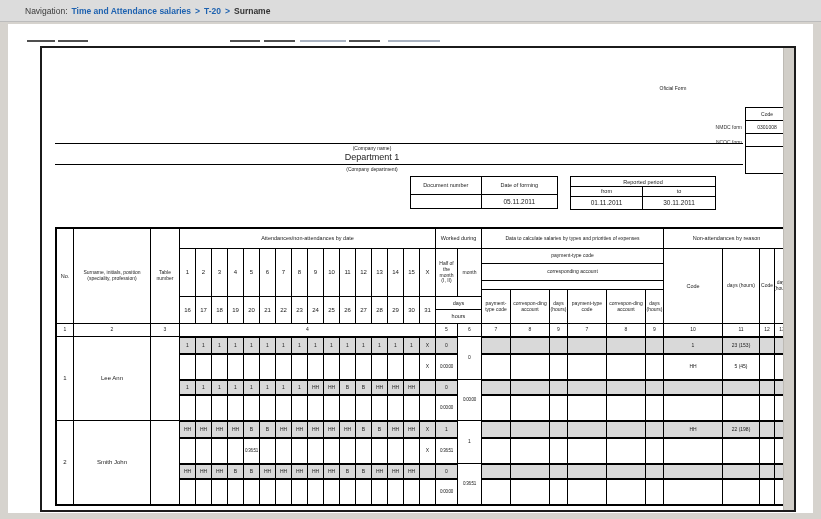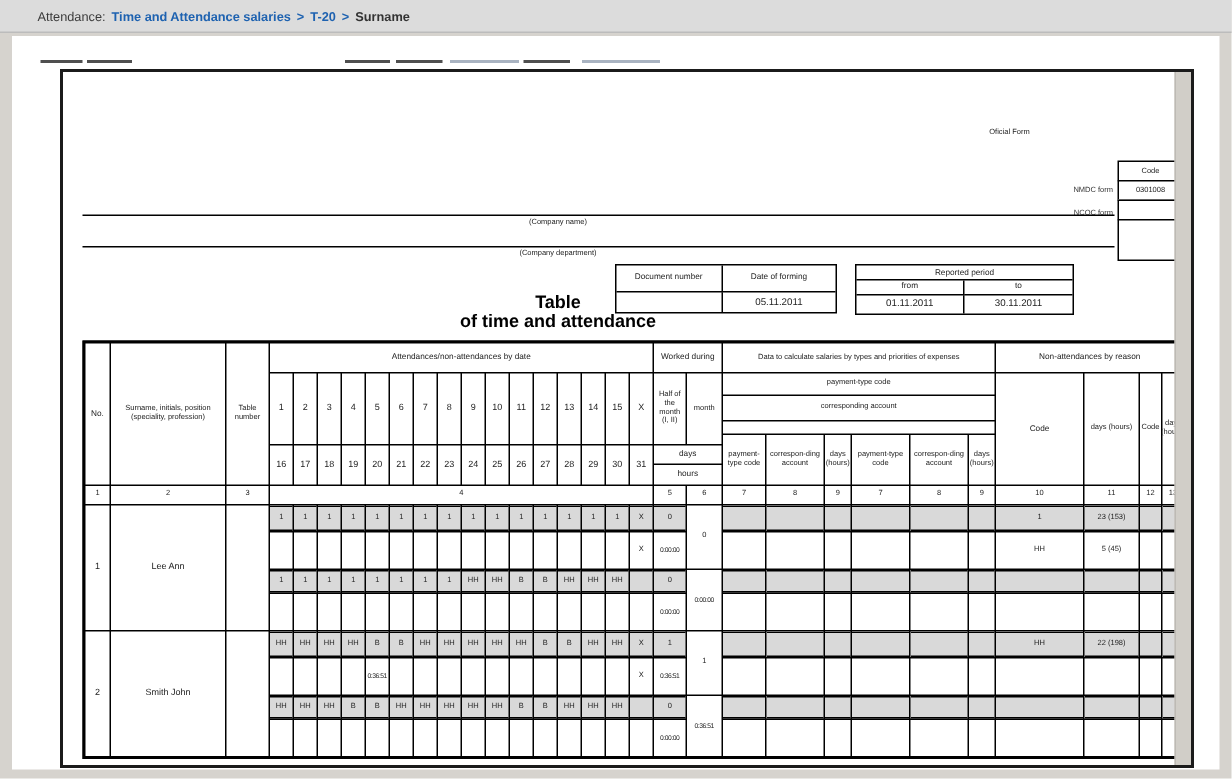--- a/index.html
+++ b/index.html
@@ -89,21 +89,21 @@
   .cell.sh { background:#d9d9d9; box-shadow: inset 0 1px 0 #000, inset 0 -1px 0 #000; }
   .cell.f5 { font-size:5px; }
   .cell.f6 { font-size:6px; }
   .cell.tiny { font-size:4.5px; letter-spacing:-0.3px; padding:0; }
   .cell.name { font-size:6px; }
 </style>
 </head>
 <body>
 
 <div class="navbar">
-  <span class="navlabel">Attendance:</span>
+  <span class="navlabel">Navigation:</span>
   <a href="#">Time and Attendance salaries</a>
   <span class="sep">&gt;</span>
   <a href="#">T-20</a>
   <span class="sep">&gt;</span>
   <span class="current">Surname</span>
 </div>
 
 <div class="panel">
 
   <div class="dash" style="left:19px;width:28px;"></div>
@@ -123,20 +123,21 @@
     <div class="code-box">
       <div class="cb-cell first">Code</div>
       <div class="cb-cell">0301008</div>
       <div class="cb-cell"></div>
       <div class="cb-cell tall"></div>
     </div>
 
     <div class="abs hline" style="left:13px;top:95px;width:688px;"></div>
     <div class="abs ctr f5" style="left:130px;top:97px;width:400px;">(Company name)</div>
 
+    <div class="abs ctr f9" style="left:130px;top:104px;width:400px;">Department 1</div>
     <div class="abs hline" style="left:13px;top:116px;width:688px;"></div>
     <div class="abs ctr f5" style="left:130px;top:118px;width:400px;">(Company department)</div>
 
     <div class="mini-table" style="left:368px;top:128px;width:148px;">
       <div class="mt-row" style="height:18px;">
         <div class="mt-cell" style="width:71px;">Document number</div>
         <div class="mt-cell" style="width:76px;">Date of forming</div>
       </div>
       <div class="mt-row" style="height:13px;">
         <div class="mt-cell val" style="width:71px;"></div>
@@ -149,22 +150,20 @@
       <div class="mt-row" style="height:10px;">
         <div class="mt-cell" style="width:72px;">from</div>
         <div class="mt-cell" style="width:72px;">to</div>
       </div>
       <div class="mt-row" style="height:12px;">
         <div class="mt-cell val" style="width:72px;">01.11.2011</div>
         <div class="mt-cell val" style="width:72px;">30.11.2011</div>
       </div>
     </div>
 
-    <div class="abs ctr titleline" style="left:130px;top:146px;width:400px;">Table</div>
-    <div class="abs ctr titleline" style="left:130px;top:159px;width:400px;">of time and attendance</div>
 
     <div class="grid" id="grid">
         <div class="cell" style="grid-area: 1 / 1 / span 7;">No.</div>
         <div class="cell f5" style="grid-area: 1 / 2 / span 7;">Surname, initials, position (speciality, profession)</div>
         <div class="cell f5" style="grid-area: 1 / 3 / span 7;">Table number</div>
         <div class="cell" style="grid-area: 1 / 4 / auto / span 16;">Attendances/non-attendances by date</div>
         <div class="cell f6" style="grid-area: 2 / 4 / span 4;">1</div>
         <div class="cell f6" style="grid-area: 2 / 5 / span 4;">2</div>
         <div class="cell f6" style="grid-area: 2 / 6 / span 4;">3</div>
         <div class="cell f6" style="grid-area: 2 / 7 / span 4;">4</div>

